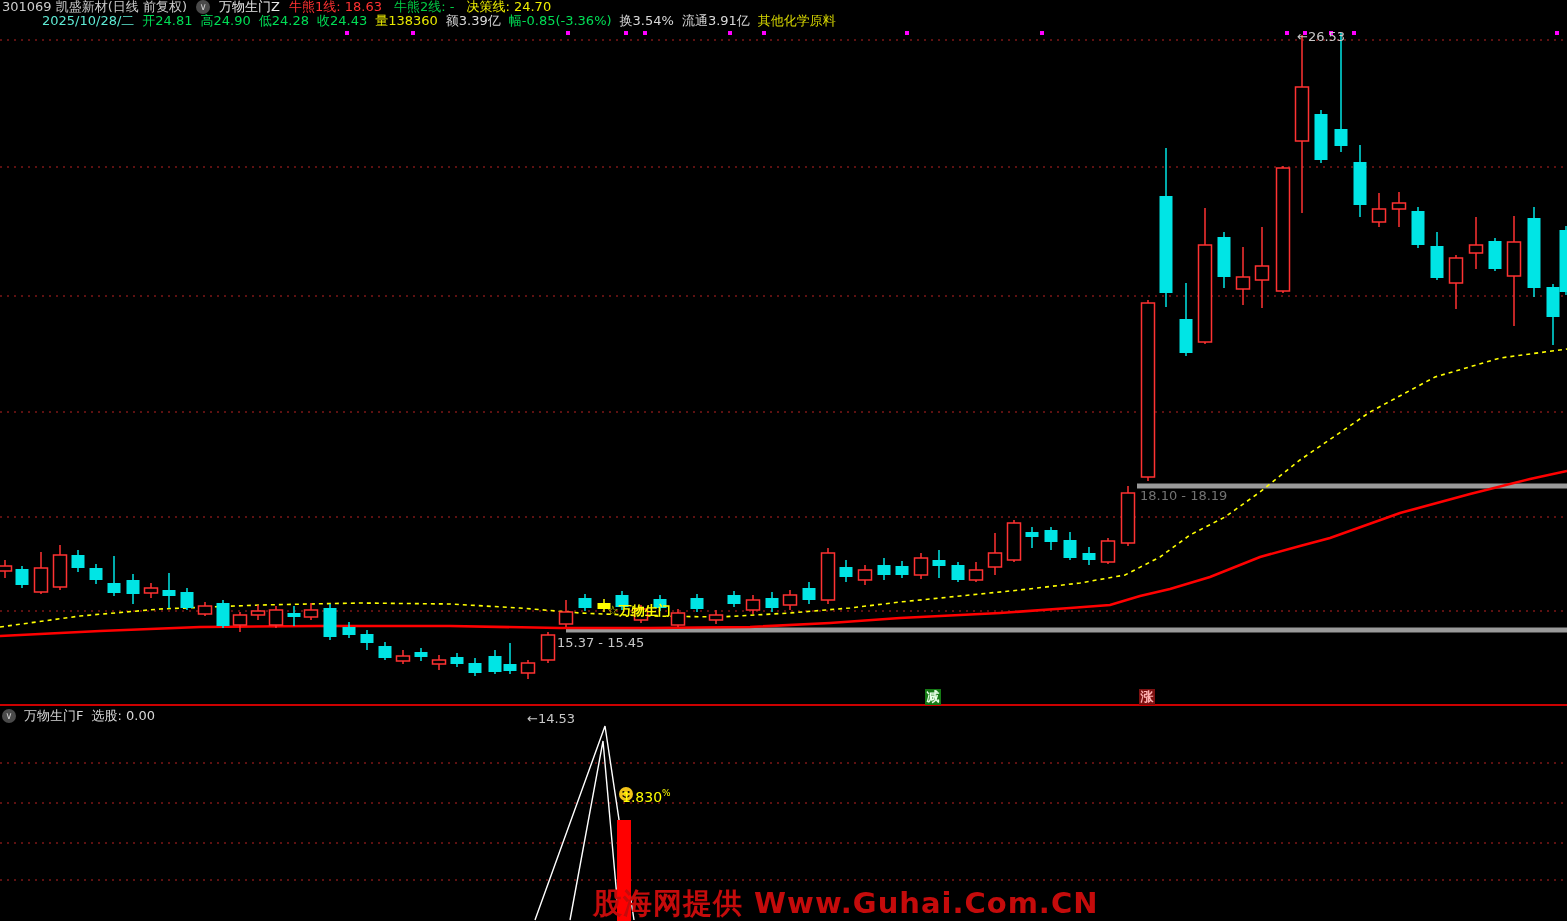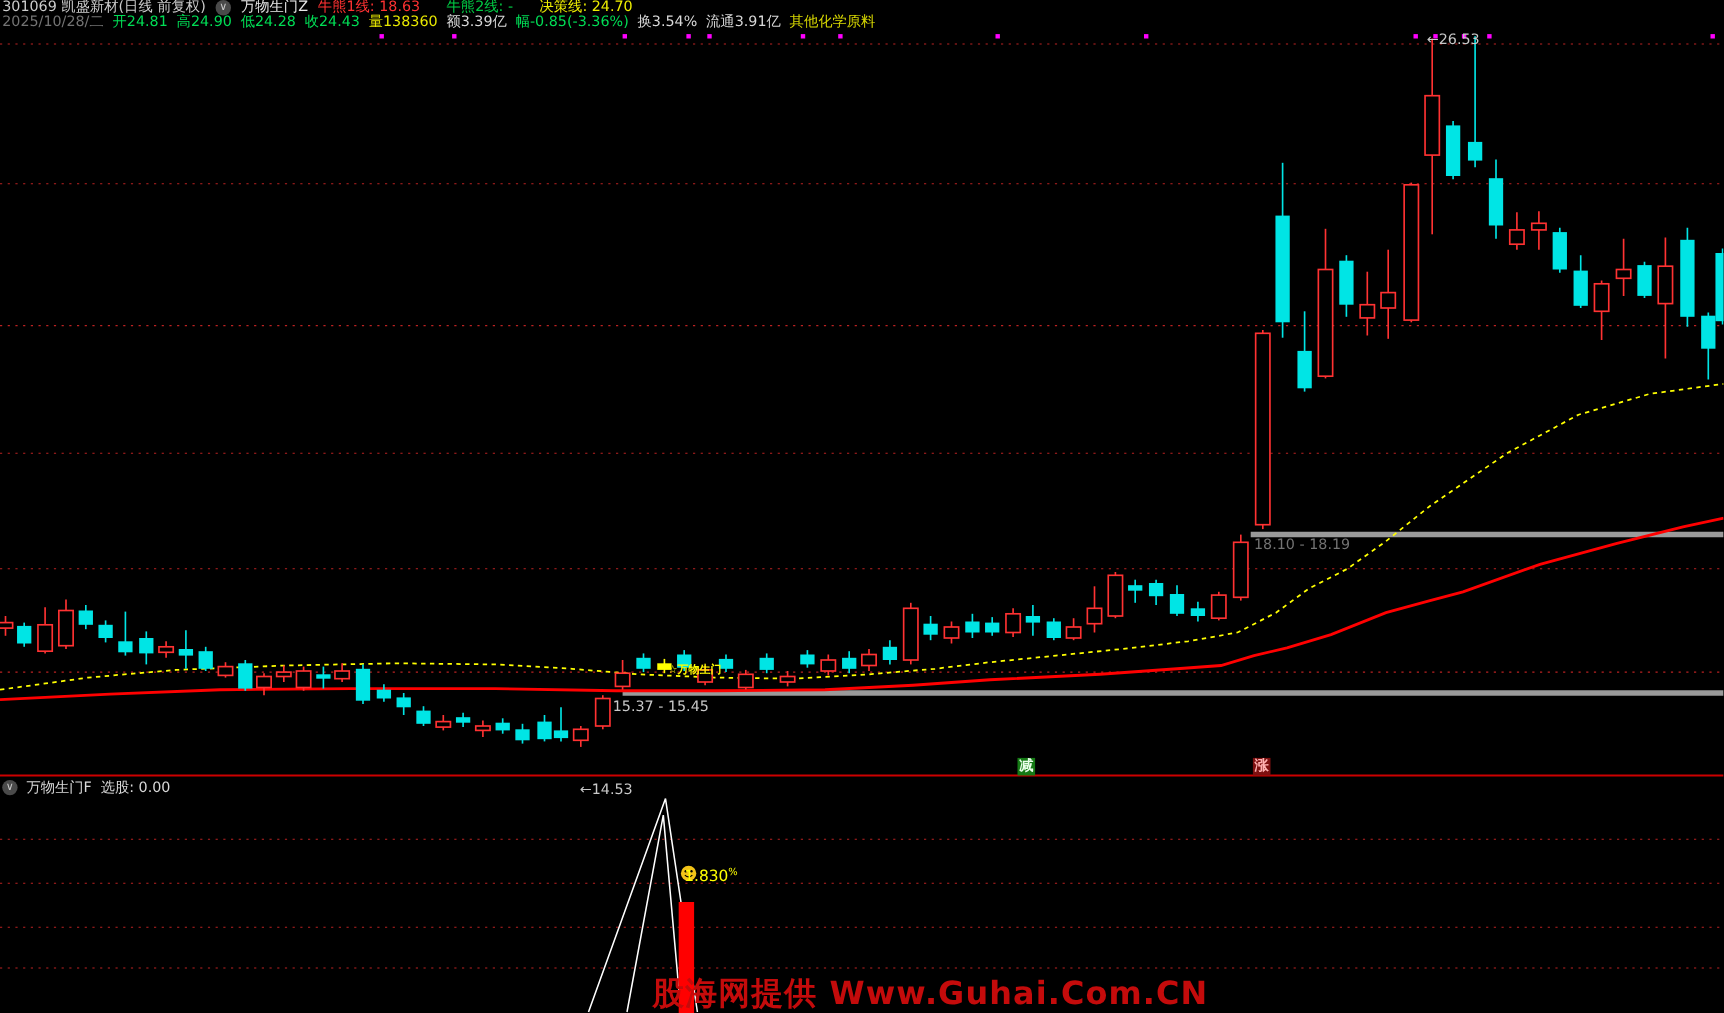--- a/index.html
+++ b/index.html
@@ -11,21 +11,21 @@
   #hrow1{top:0px;}
   #hrow2{top:14px;gap:8px;}
   .circ{display:inline-flex;width:14px;height:14px;border-radius:50%;background:#4a4a4a;
         color:#c9c9c9;font-size:10px;align-items:center;justify-content:center;line-height:10px;}
   .lbl{position:absolute;white-space:nowrap;font-size:13px;line-height:14px;}
   .badge{position:absolute;width:16px;height:16px;font-size:13px;line-height:16px;
          text-align:center;font-weight:bold;}
   #subhdr{position:absolute;left:2px;top:707px;display:flex;align-items:center;gap:8px;
           font-size:13px;color:#d8d8d8;white-space:nowrap;}
   #wm{position:absolute;font-weight:bold;font-size:29px;letter-spacing:1px;white-space:nowrap;}
-  #sig{position:absolute;font-size:10px;font-weight:bold;white-space:nowrap;}
+  #sig{position:absolute;font-size:13px;font-weight:bold;white-space:nowrap;}
   #valtag{position:absolute;font-size:14px;white-space:nowrap;}
   #valtag sup{font-size:9px;}
 </style>
 </head>
 <body>
 
 <div id="app">
   <svg id="cv" width="1567" height="921">
       <line x1="0" y1="40" x2="1567" y2="40" stroke="#bb2222" stroke-width="1" stroke-dasharray="2 5"></line>
       <line x1="0" y1="167" x2="1567" y2="167" stroke="#bb2222" stroke-width="1" stroke-dasharray="2 5"></line>
@@ -232,29 +232,29 @@
       <circle cx="626" cy="794" r="7" fill="#f2c318"></circle>
       <circle cx="623.4" cy="792" r="1.1" fill="#000"></circle>
       <circle cx="628.6" cy="792" r="1.1" fill="#000"></circle>
       <path d="M 622.6 795.5 Q 626 799 629.4 795.5" fill="none" stroke="#000" stroke-width="1.1"></path>
     </svg>
 
   <div class="hrow" id="hrow1">
     <span style="color:#cccccc">301069 凯盛新材(日线 前复权)</span>
     <span class="circ">∨</span>
     <span style="color:#e8e8e8">万物生门Z</span>
-    <span id="indfields" style="display:flex;gap:24px">
+    <span id="indfields" style="display:flex;gap:12px">
         <span style="color: rgb(255, 50, 50);">牛熊1线: 18.63</span>
         <span style="color: rgb(0, 204, 68);">牛熊2线: -</span>
         <span style="color: rgb(238, 238, 0);">决策线: 24.70</span>
       </span>
   </div>
 
   <div class="hrow" id="hrow2">
-      <span style="color: #737373;">2025/10/28/二</span>
+      <span style="color: #5eead4; margin-left: 40px;">2025/10/28/二</span>
       <span style="color: rgb(0, 221, 85); text-align: right;">开24.81</span>
       <span style="color: rgb(0, 221, 85);">高24.90</span>
       <span style="color: rgb(0, 221, 85);">低24.28</span>
       <span style="color: rgb(0, 221, 85);">收24.43</span>
       <span style="color: rgb(232, 232, 0);">量138360</span>
       <span style="color: rgb(216, 216, 216);">额3.39亿</span>
       <span style="color: rgb(0, 221, 85);">幅-0.85(-3.36%)</span>
       <span style="color: rgb(216, 216, 216);">换3.54%</span>
       <span style="color: rgb(216, 216, 216);">流通3.91亿</span>
       <span style="color: rgb(216, 216, 0);">其他化学原料</span>

